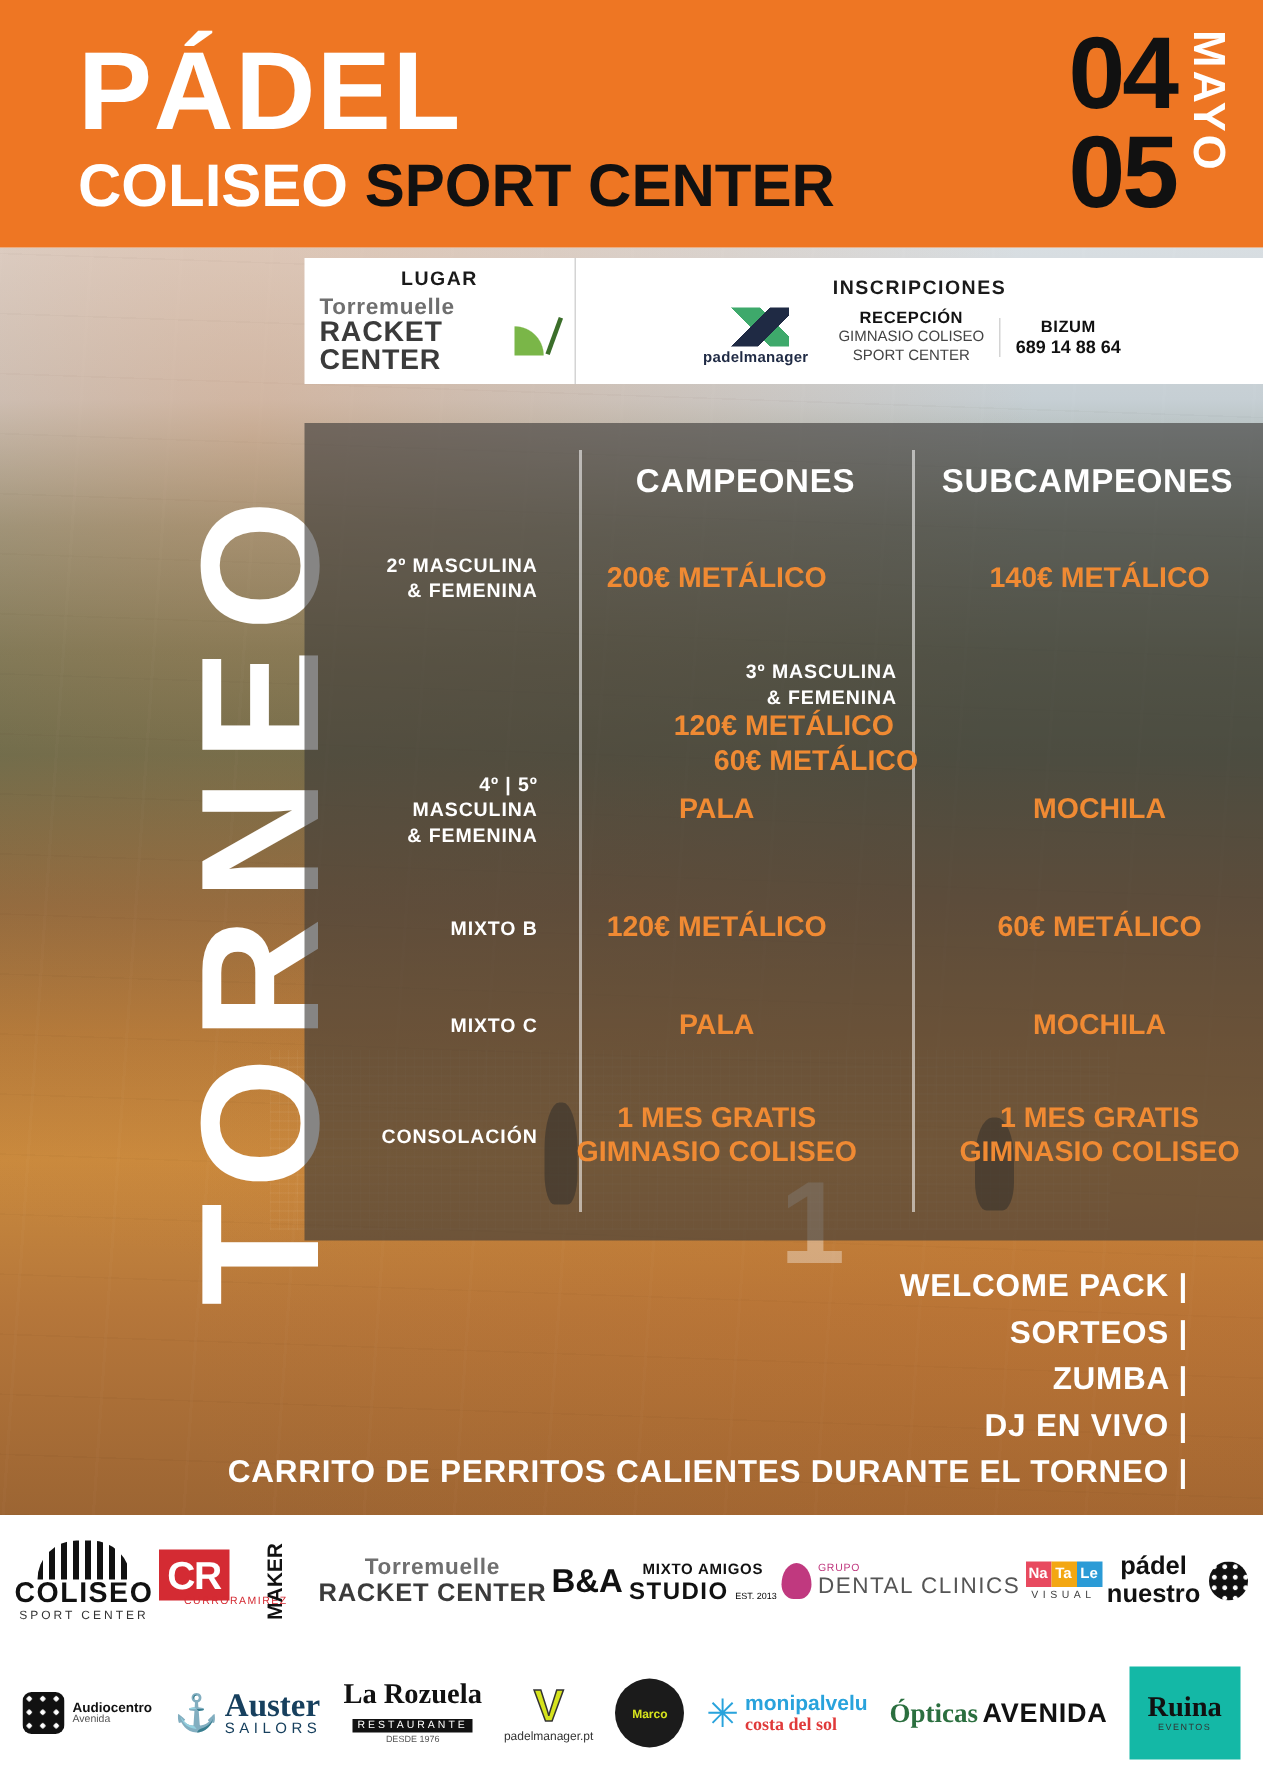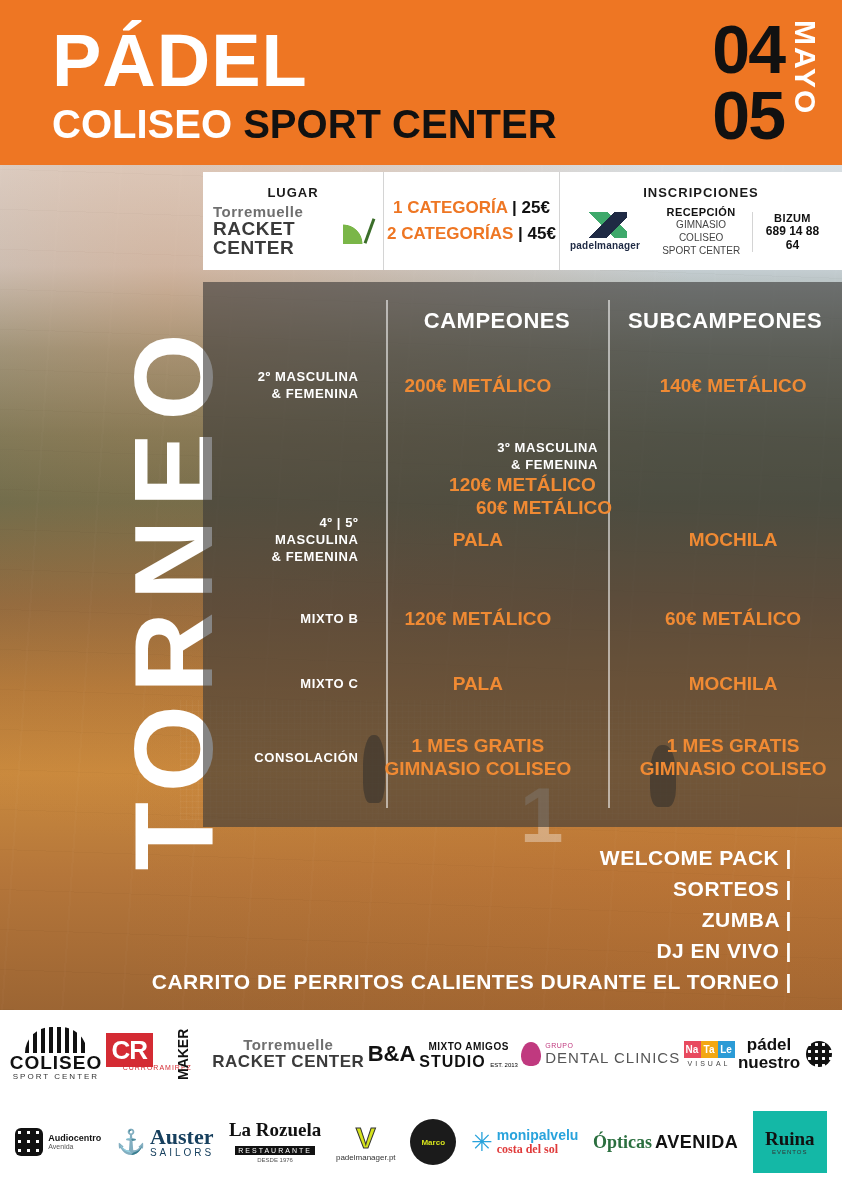--- a/index.html
+++ b/index.html
@@ -152,21 +152,21 @@
     color: #ffffff;
     letter-spacing: 12px;
     font-family: "Liberation Sans", sans-serif;
     line-height: 112px;
   }
 
   
   .info-bar {
     position: absolute;
     left: 203px; top: 172px;
-    width: 639px; height: 98px;
+    width: 639px; height: 84px;
     background: #ffffff;
     display: flex;
     align-items: stretch;
   }
   .info-col {
     padding: 6px 10px;
     display: flex;
     flex-direction: column;
     justify-content: center;
     align-items: center;
@@ -434,32 +434,20 @@
       <div class="info-head">LUGAR</div>
       <div class="tm-logo">
         <div class="tm-text">
           <div class="tm-top">Torremuelle</div>
           <div class="tm-bot">RACKET CENTER</div>
         </div>
         <div class="tm-swoosh"></div>
       </div>
     </div>
 
-    <div class="info-col col-precio">
-      <div class="price-line">
-        <span>1 CATEGORÍA</span>
-        <span class="sep">|</span>
-        <span class="amt">25€</span>
-      </div>
-      <div class="price-line">
-        <span>2 CATEGORÍAS</span>
-        <span class="sep">|</span>
-        <span class="amt">45€</span>
-      </div>
-    </div>
 
     <div class="info-col col-insc">
       <div class="info-head">INSCRIPCIONES</div>
       <div class="insc-body">
         <div class="pm-logo">
           <div class="pm-mark"></div>
           <div class="pm-text">padelmanager</div>
         </div>
         <div class="insc-sub">
           <div class="insc-cell">

